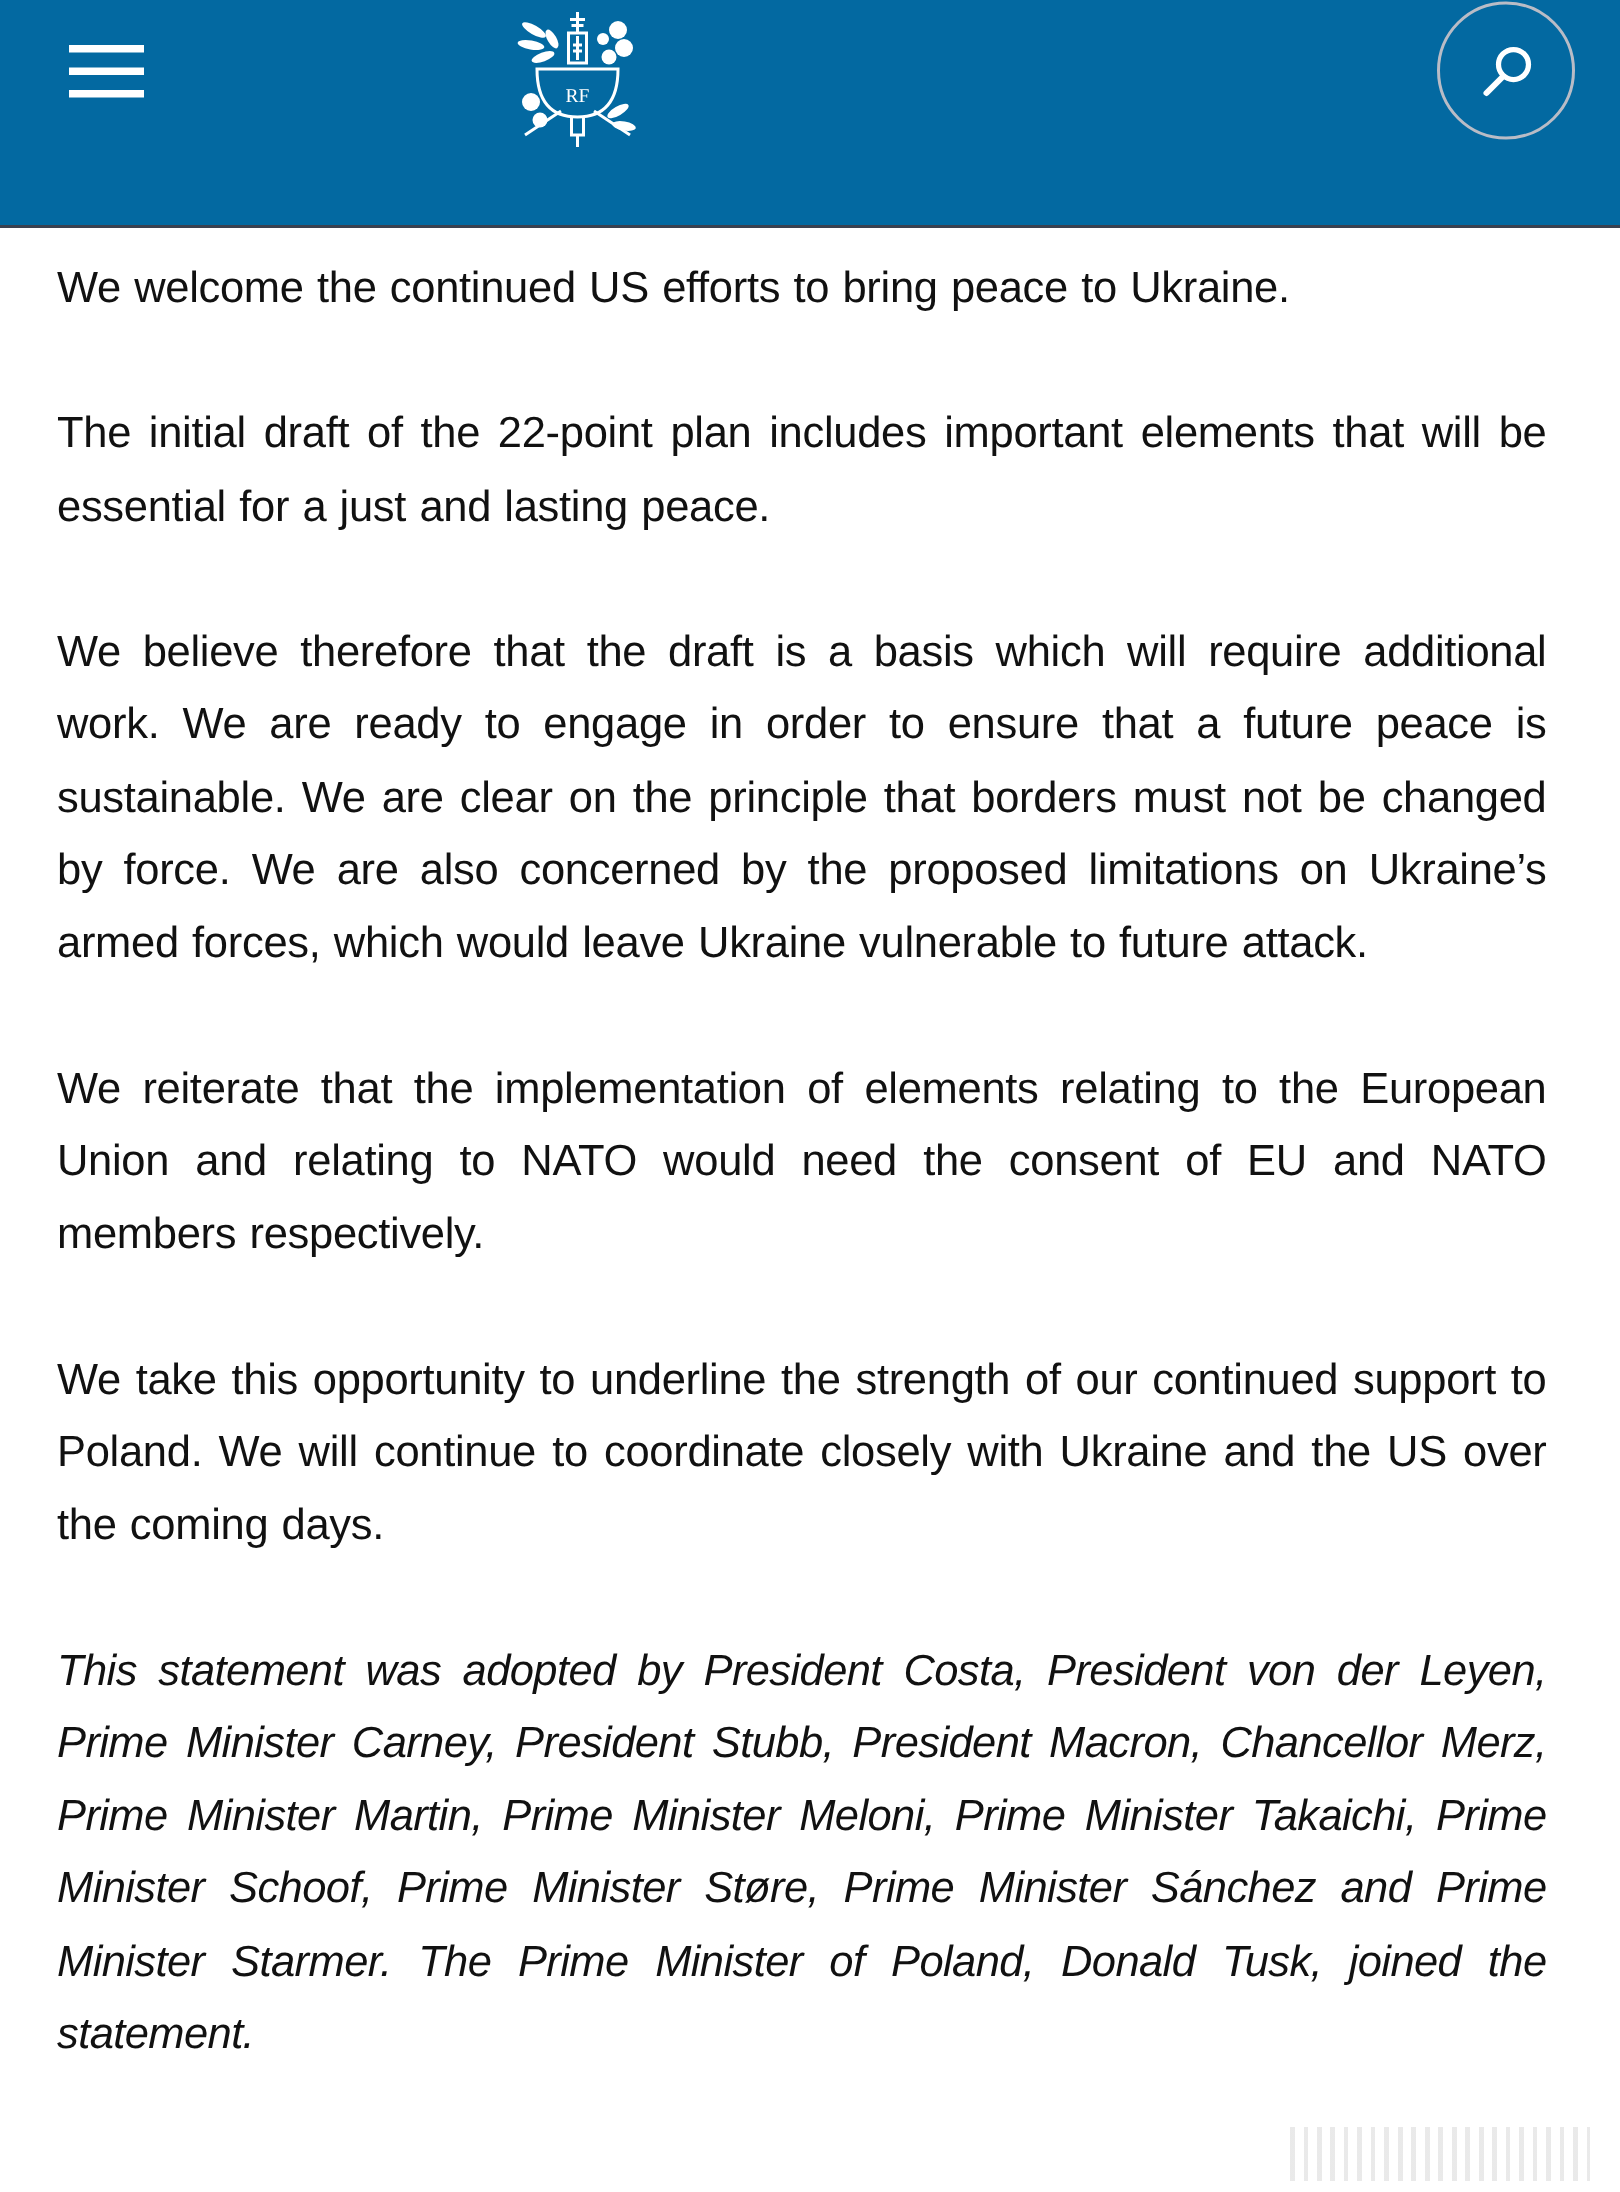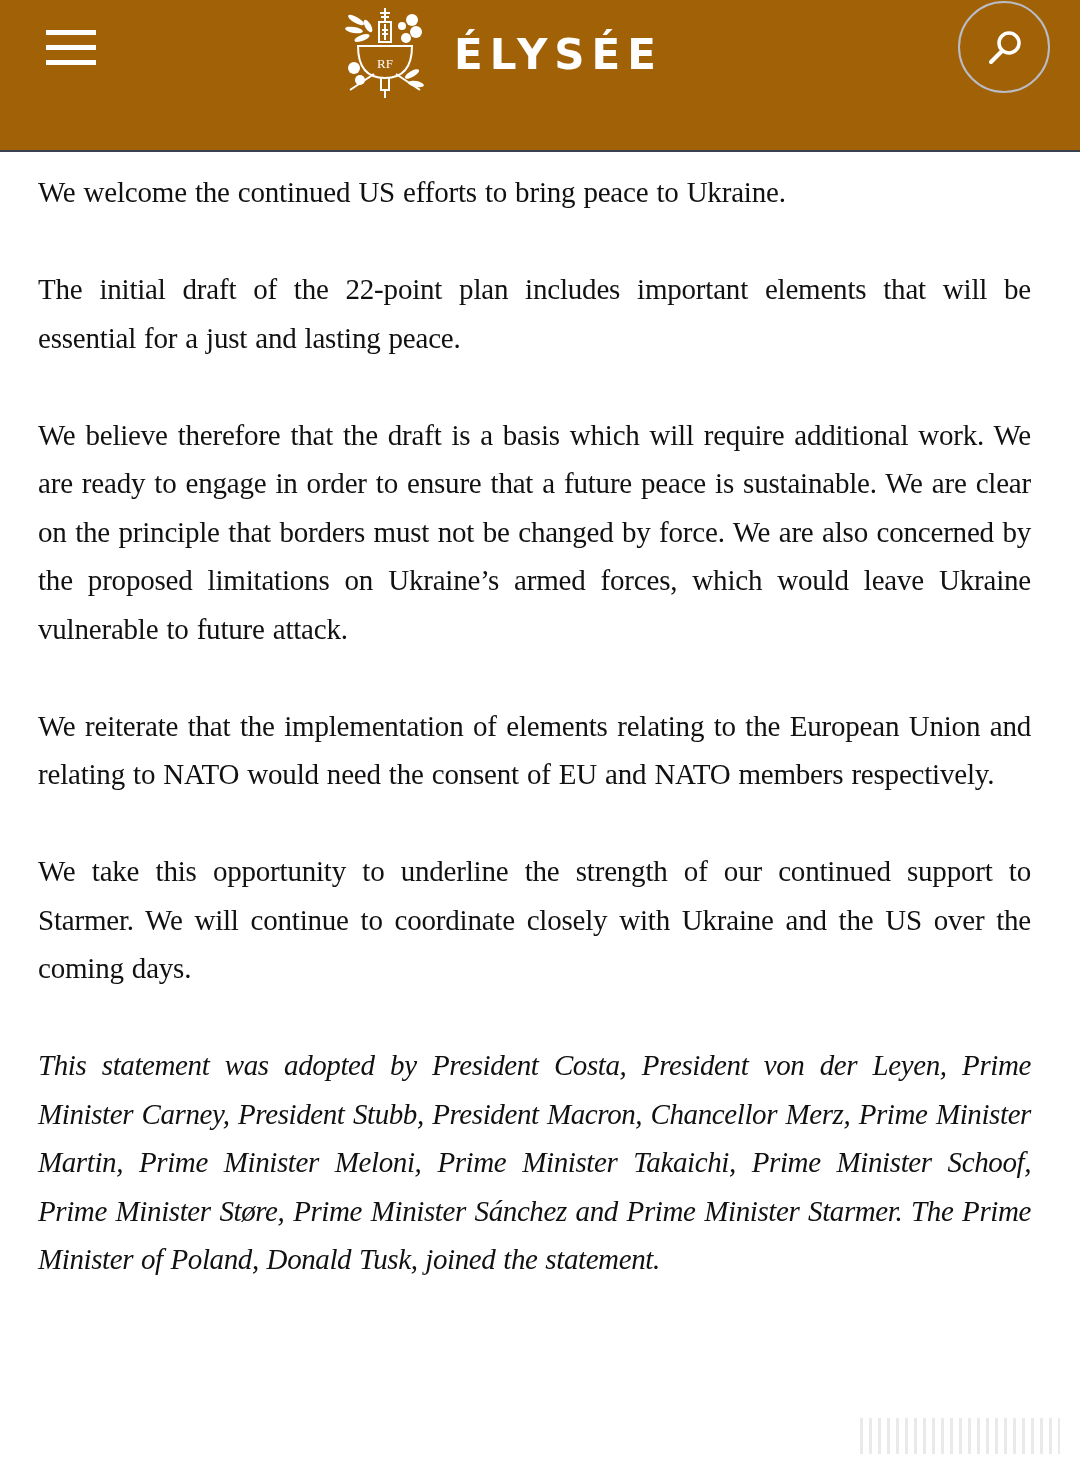--- a/index.html
+++ b/index.html
@@ -12,21 +12,21 @@
     height: 1461px;
     overflow: hidden;
     position: relative;
     font-family: "Liberation Sans", sans-serif;
   }
   .header {
     position: absolute;
     left: 0; top: 0;
     width: 1080px;
     height: 152px;
-    background: #a16207;
+    background: #0369a1;
     border-bottom: 2px solid #3a4150;
     box-sizing: border-box;
   }
   .menu-btn {
     position: absolute;
     left: 46px; top: 27px;
     width: 52px; height: 42px;
     cursor: pointer;
   }
   .menu-btn span {
@@ -79,21 +79,20 @@
     position: absolute;
     left: 38px;
     top: 168px;
     width: 993px;
     color: #111111;
     font-size: 29px;
     line-height: 48.5px;
     text-align: justify;
     letter-spacing: -0.2px;
     word-spacing: 1px;
-    font-family: Liberation Serif, serif;
   }
   .content p {
     margin: 0 0 48.5px 0;
   }
   .content p.statement-note {
     font-style: italic;
     letter-spacing: -0.4px;
     margin-top: 10px;
   }
   .watermark {
@@ -144,33 +143,32 @@
         <circle cx="14" cy="64" r="6"></circle>
         <circle cx="20" cy="76" r="5"></circle>
         <ellipse cx="72" cy="70" rx="8" ry="3" transform="rotate(-30 72 70)"></ellipse>
         <ellipse cx="76" cy="80" rx="8" ry="3" transform="rotate(10 76 80)"></ellipse>
       </g>
       <g stroke="#ffffff" stroke-width="2">
         <path d="M10 86 L34 70"></path>
         <path d="M80 86 L56 70"></path>
       </g>
     </svg>
-    <span class="brand">ÉLYSÉE</span>
   </div>
 
   <div class="search-btn">
     <svg width="40" height="40" viewBox="0 0 40 40">
       <circle cx="24" cy="15" r="10" fill="none" stroke="#ffffff" stroke-width="3.5"></circle>
       <path d="M17 23 L6 34" stroke="#ffffff" stroke-width="4" stroke-linecap="round"></path>
     </svg>
   </div>
 </header>
 
 <main class="content">
   <p>We welcome the continued US efforts to bring peace to Ukraine.</p>
   <p>The initial draft of the 22-point plan includes important elements that will be essential for a just and lasting peace.</p>
   <p>We believe therefore that the draft is a basis which will require additional work. We are ready to engage in order to ensure that a future peace is sustainable. We are clear on the principle that borders must not be changed by force. We are also concerned by the proposed limitations on Ukraine’s armed forces, which would leave Ukraine vulnerable to future attack.</p>
   <p>We reiterate that the implementation of elements relating to the European Union and relating to NATO would need the consent of EU and NATO members respectively.</p>
-  <p>We take this opportunity to underline the strength of our continued support to Starmer. We will continue to coordinate closely with Ukraine and the US over the coming days.</p>
+  <p>We take this opportunity to underline the strength of our continued support to Poland. We will continue to coordinate closely with Ukraine and the US over the coming days.</p>
   <p class="statement-note">This statement was adopted by President Costa, President von der Leyen, Prime Minister Carney, President Stubb, President Macron, Chancellor Merz, Prime Minister Martin, Prime Minister Meloni, Prime Minister Takaichi, Prime Minister Schoof, Prime Minister Støre, Prime Minister Sánchez and Prime Minister Starmer. The Prime Minister of Poland, Donald Tusk, joined the statement.</p>
 </main>
 
 <div class="watermark"></div>
 
 </body></html>

